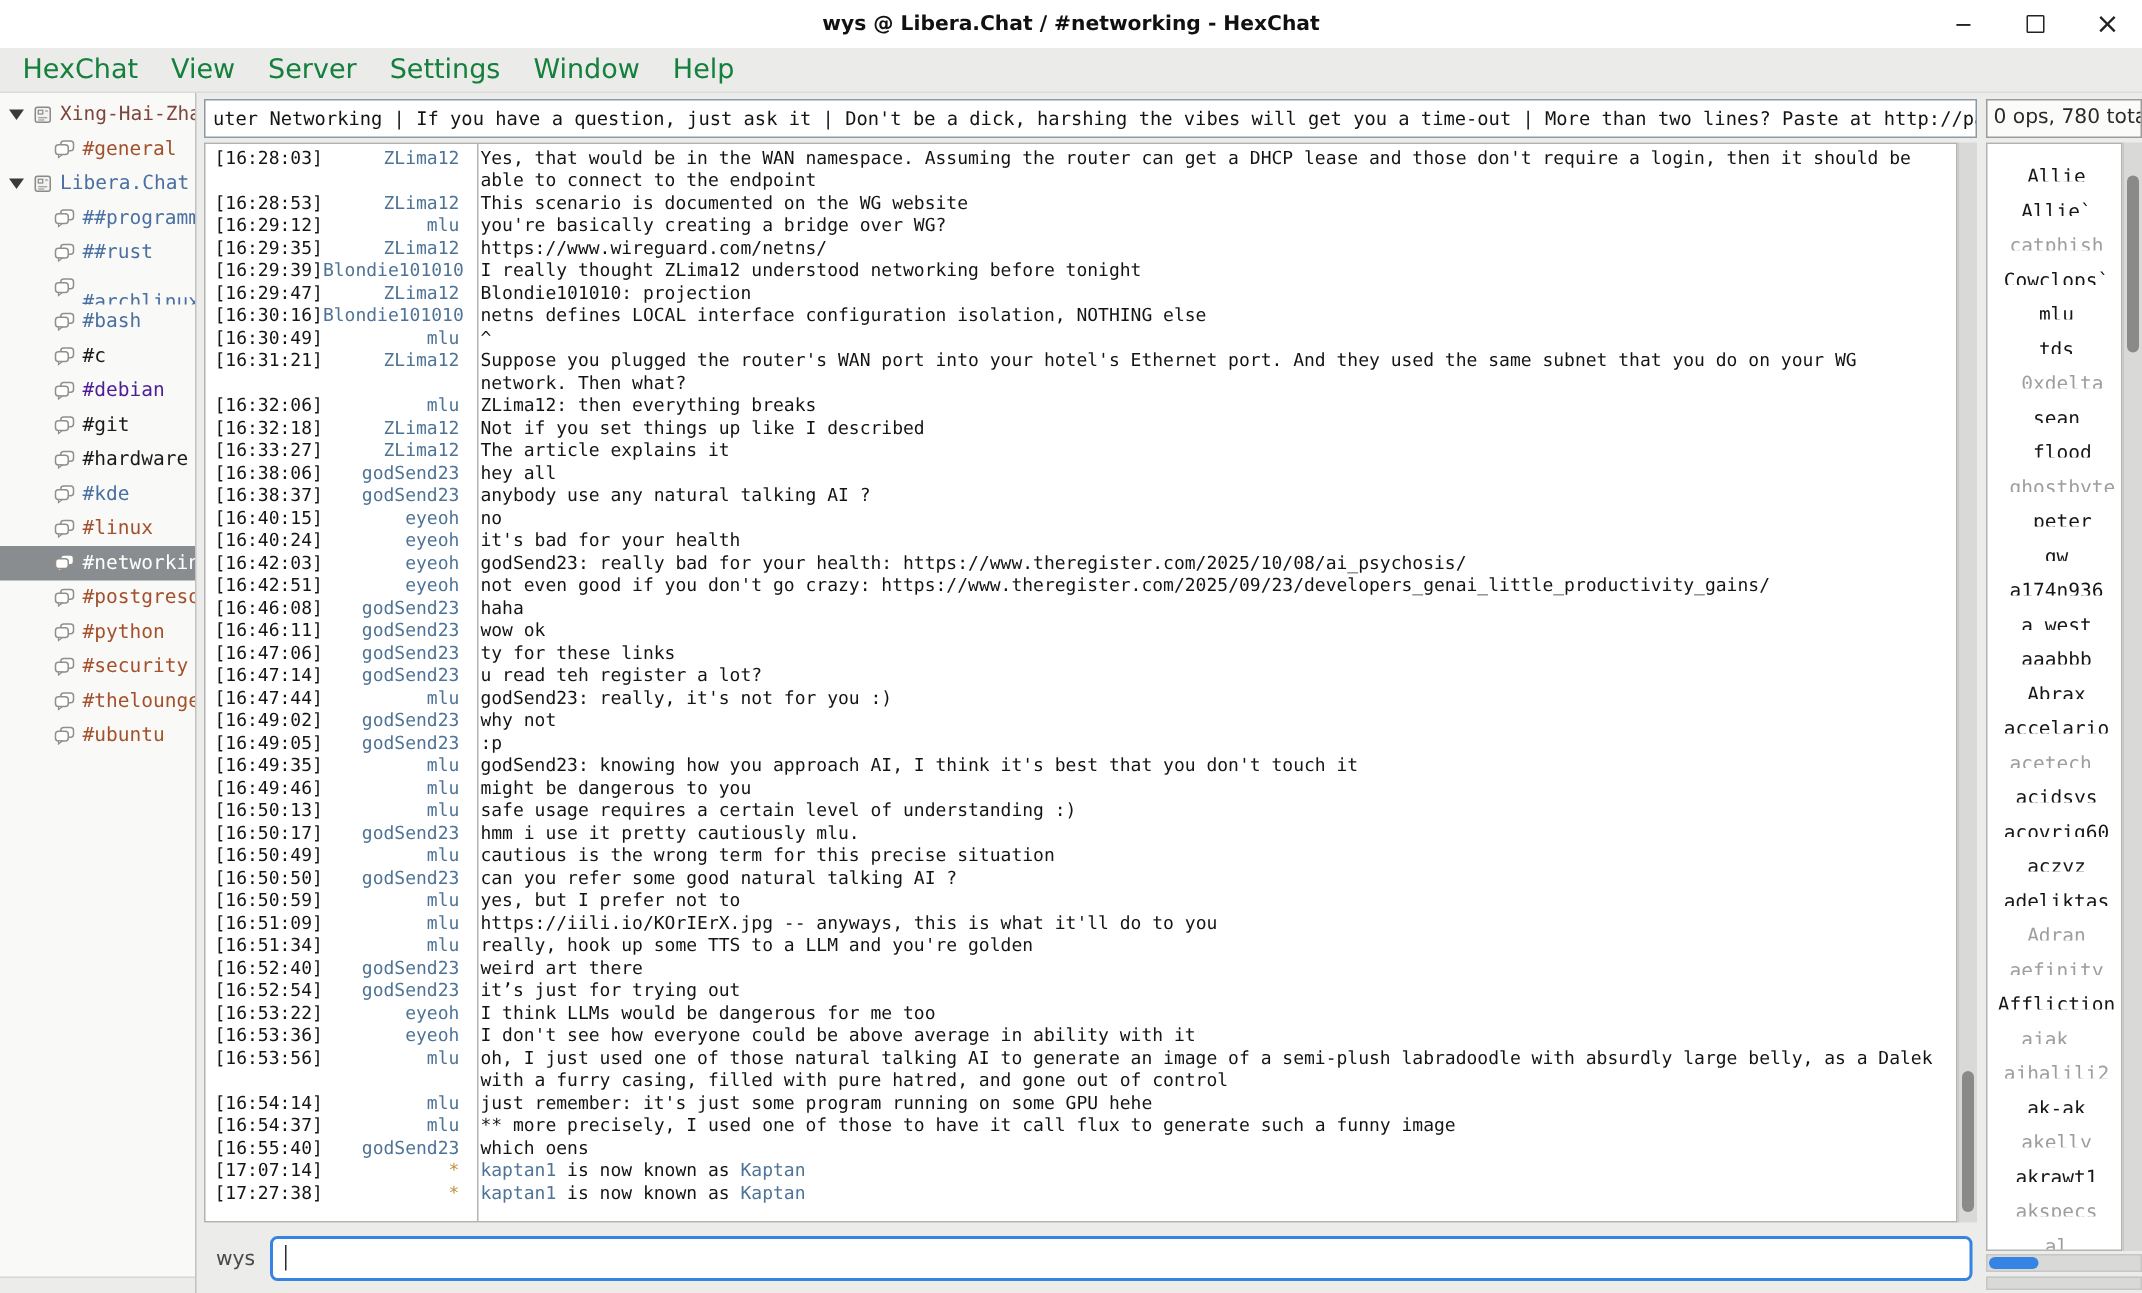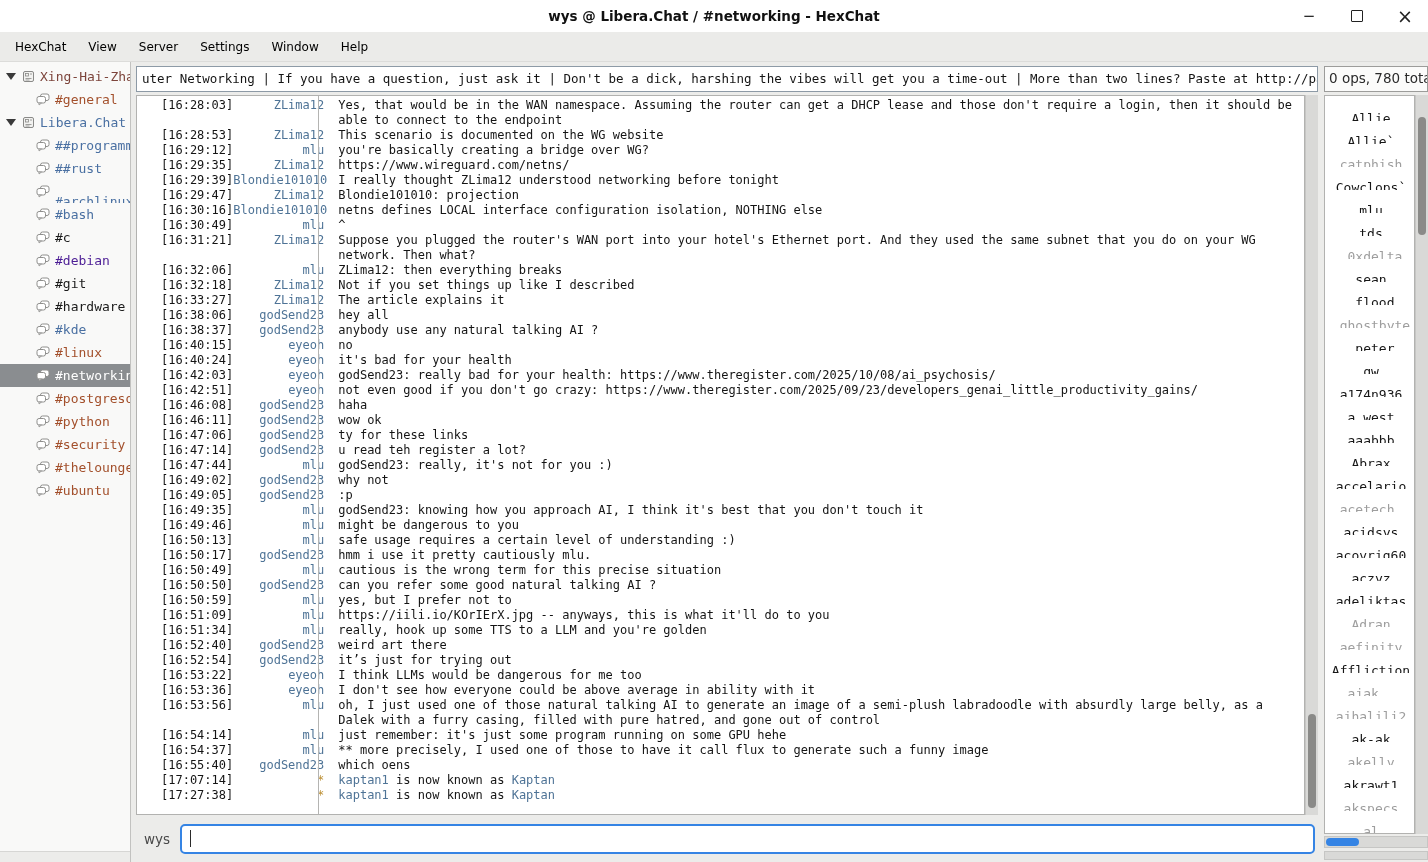--- a/index.html
+++ b/index.html
@@ -9,21 +9,21 @@
   
   .titlebar { height:32px; background:#ffffff; position:relative; display:flex; align-items:center; justify-content:center; }
   .title-text { font-size:13.5px; font-weight:bold; color:#111; }
   .win-controls { position:absolute; right:10px; top:0; height:32px; display:flex; align-items:center; gap:22px; }
   .win-btn { width:26px; height:26px; display:flex; align-items:center; justify-content:center; font-size:15px; color:#222; cursor:default; }
   .max-glyph { width:12px; height:12px; border:1.6px solid #222; border-radius:1px; }
   .close-glyph { font-size:19px; line-height:12px; }
 
   
   .menubar { height:30px; background:#ebebe9; border-bottom:1px solid #dcdcda; display:flex; align-items:stretch; padding-left:4px; }
-  .menu-item { padding:0 11px; display:flex; align-items:center; font-size:12px; color:#000000; }
+  .menu-item { padding:0 11px; display:flex; align-items:center; font-size:18px; color:#15803d; }
 
   
   .main { position:absolute; top:62px; left:0; right:0; bottom:0; display:flex; }
 
   
   .tree-panel { width:131px; background:#ececea; border-right:1px solid #c2c2c0; }
   .tree-inner { background:#f9f9f8; height:calc(100% - 10px); overflow:hidden; padding-top:3px; border-bottom:1px solid #d6d6d4; }
   .tree-row { height:23px; display:flex; align-items:center; font-family:"DejaVu Sans Mono","Liberation Mono",monospace; font-size:13px; white-space:nowrap; overflow:hidden; position:relative; }
   .tree-row .expander { width:0; height:0; border-left:5px solid transparent; border-right:5px solid transparent; border-top:7px solid #3a3a3a; position:absolute; left:6px; top:8px; }
   .tree-row.server { padding-left:22px; }
@@ -33,21 +33,21 @@
   .tree-row.selected .t-label { color:#ffffff; }
 
   
   .center { flex:1; min-width:0; display:flex; flex-direction:column; padding:4px 6px 0 5px; }
   .topic-entry { height:26px; background:#ffffff; border:1px solid #8d9aa6; font-family:"DejaVu Sans Mono","Liberation Mono",monospace; font-size:12.5px; color:#141414; line-height:24px; padding:0 5px; white-space:nowrap; overflow:hidden; }
   .chat-wrap { flex:1; min-height:0; display:flex; margin-top:3px; }
   .chat-box { flex:1; min-width:0; background:#ffffff; border:1px solid #b2b2b0; position:relative; overflow:hidden; padding-top:2px;
               font-family:"DejaVu Sans Mono","Liberation Mono",monospace; font-size:12px; line-height:15px; }
   .chat-sepline { position:absolute; left:181px; top:0; bottom:0; width:1px; background:#b4b4b2; }
   .crow { display:flex; }
-  .ctime { flex:0 0 78px; padding-left:24px; color:#141414; white-space:pre; }
+  .ctime { flex:0 0 78px; padding-left:6px; color:#141414; white-space:pre; }
   .cnick { flex:0 0 97px; text-align:right; padding-right:6px; color:#4e7396; white-space:pre; overflow:hidden; }
   .cnick.star { color:#bd9136; }
   .cmsg { flex:1; min-width:0; padding-left:8px; padding-right:6px; color:#141414; white-space:pre-wrap; word-break:break-word; }
   .cmsg .ev-nick { color:#4e7396; }
 
   
   .vscroll { flex:0 0 13px; background:#d9d9d7; border-left:1px solid #c6c6c4; position:relative; }
   .vthumb { position:absolute; left:2px; right:2px; background:#8a8a88; border-radius:5px; }
   .chat-vthumb { top:86%; height:13%; }
   .ul-vthumb { top:3%; height:16%; }

